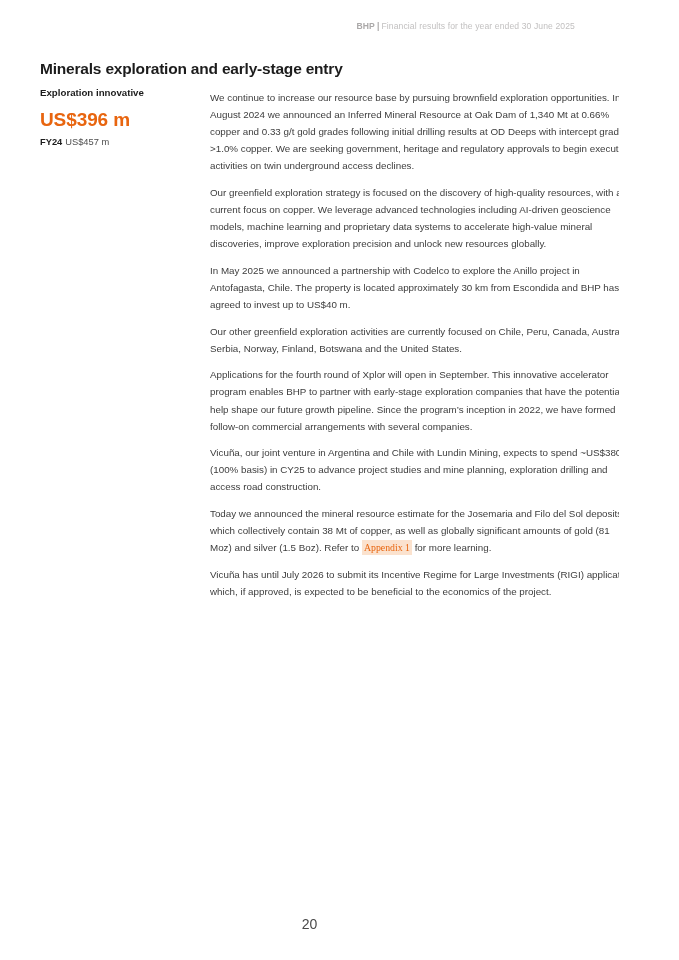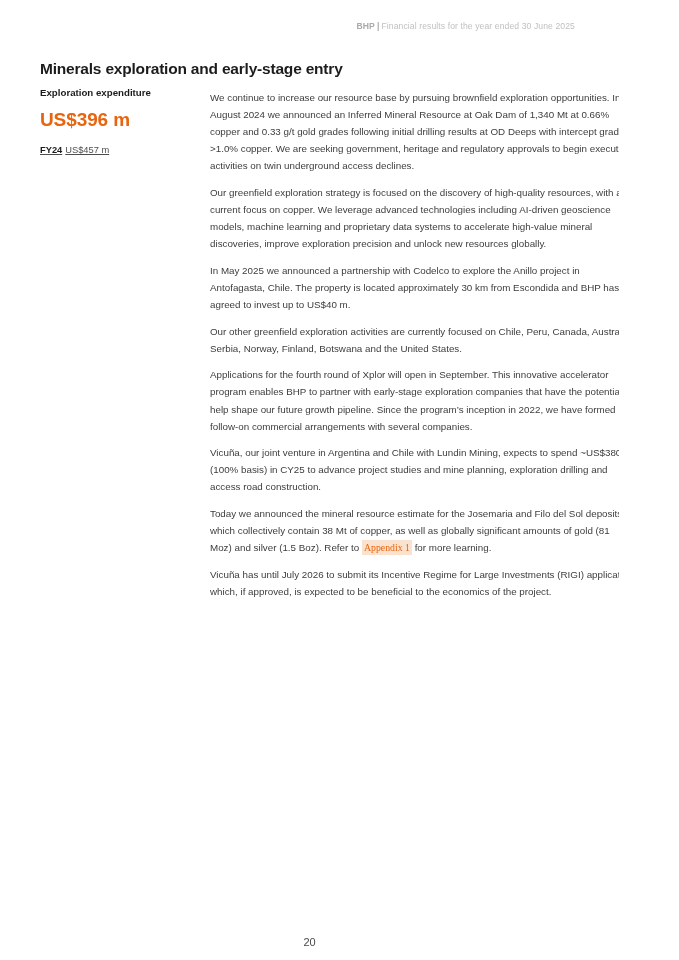--- a/index.html
+++ b/index.html
@@ -51,24 +51,23 @@
     color: var(--heading, #1c1c1c);
   }
   .sidebar-value {
     margin-top: 11px;
     font-size: 19px;
     font-weight: 700;
     letter-spacing: -0.1px;
     color: var(--accent, #e8650f);
   }
   .sidebar-prior {
-    margin-top: 14px;
+    margin-top: 6px;
     font-size: 9.3px;
     color: #4d4d4d;
-    text-decoration: underline;
   }
   .sidebar-prior .prior-label {
     font-weight: 700;
     color: var(--heading, #1c1c1c);
     margin-right: 3px;
   }
   .main {
     position: absolute;
     top: 89px;
     left: 210px;
@@ -81,41 +80,41 @@
   .appendix-link {
     color: var(--accent, #e8650f);
     background: var(--link-bg, #fbe2ce);
     padding: 2px 2px;
     text-decoration: none;
     cursor: pointer;
     font-family: Liberation Serif, serif;
   }
   .footer {
     position: absolute;
-    bottom: 12px;
+    bottom: 28px;
     left: 0;
     width: 100%;
     text-align: center;
-    font-size: 11px;
+    font-size: 14px;
     color: #4a4a4a;
   }
 </style>
 </head>
 <body>
 
 <div class="page">
 
   <div class="header">
     <span class="brand">BHP</span><span class="sep">|</span><span>Financial results for the year ended 30 June 2025</span>
   </div>
 
   <h1 class="title">Minerals exploration and early-stage entry</h1>
 
   <div class="sidebar">
-    <div class="sidebar-label">Exploration expenditure</div>
+    <div class="sidebar-label">Exploration innovative</div>
     <div class="sidebar-value">US$396 m</div>
     <div class="sidebar-prior">
       <span class="prior-label">FY24</span><span>US$457 m</span>
     </div>
   </div>
 
   <div class="main">
     <p>We continue to increase our resource base by pursuing brownfield exploration opportunities. In August 2024 we announced an Inferred Mineral Resource at Oak Dam of 1,340 Mt at 0.66% copper and 0.33 g/t gold grades following initial drilling results at OD Deeps with intercept grades &gt;1.0% copper. We are seeking government, heritage and regulatory approvals to begin execution activities on twin underground access declines.</p>
     <p>Our greenfield exploration strategy is focused on the discovery of high-quality resources, with a current focus on copper. We leverage advanced technologies including AI-driven geoscience models, machine learning and proprietary data systems to accelerate high-value mineral discoveries, improve exploration precision and unlock new resources globally.</p>
     <p>In May 2025 we announced a partnership with Codelco to explore the Anillo project in Antofagasta, Chile. The property is located approximately 30 km from Escondida and BHP has agreed to invest up to US$40 m.</p>

